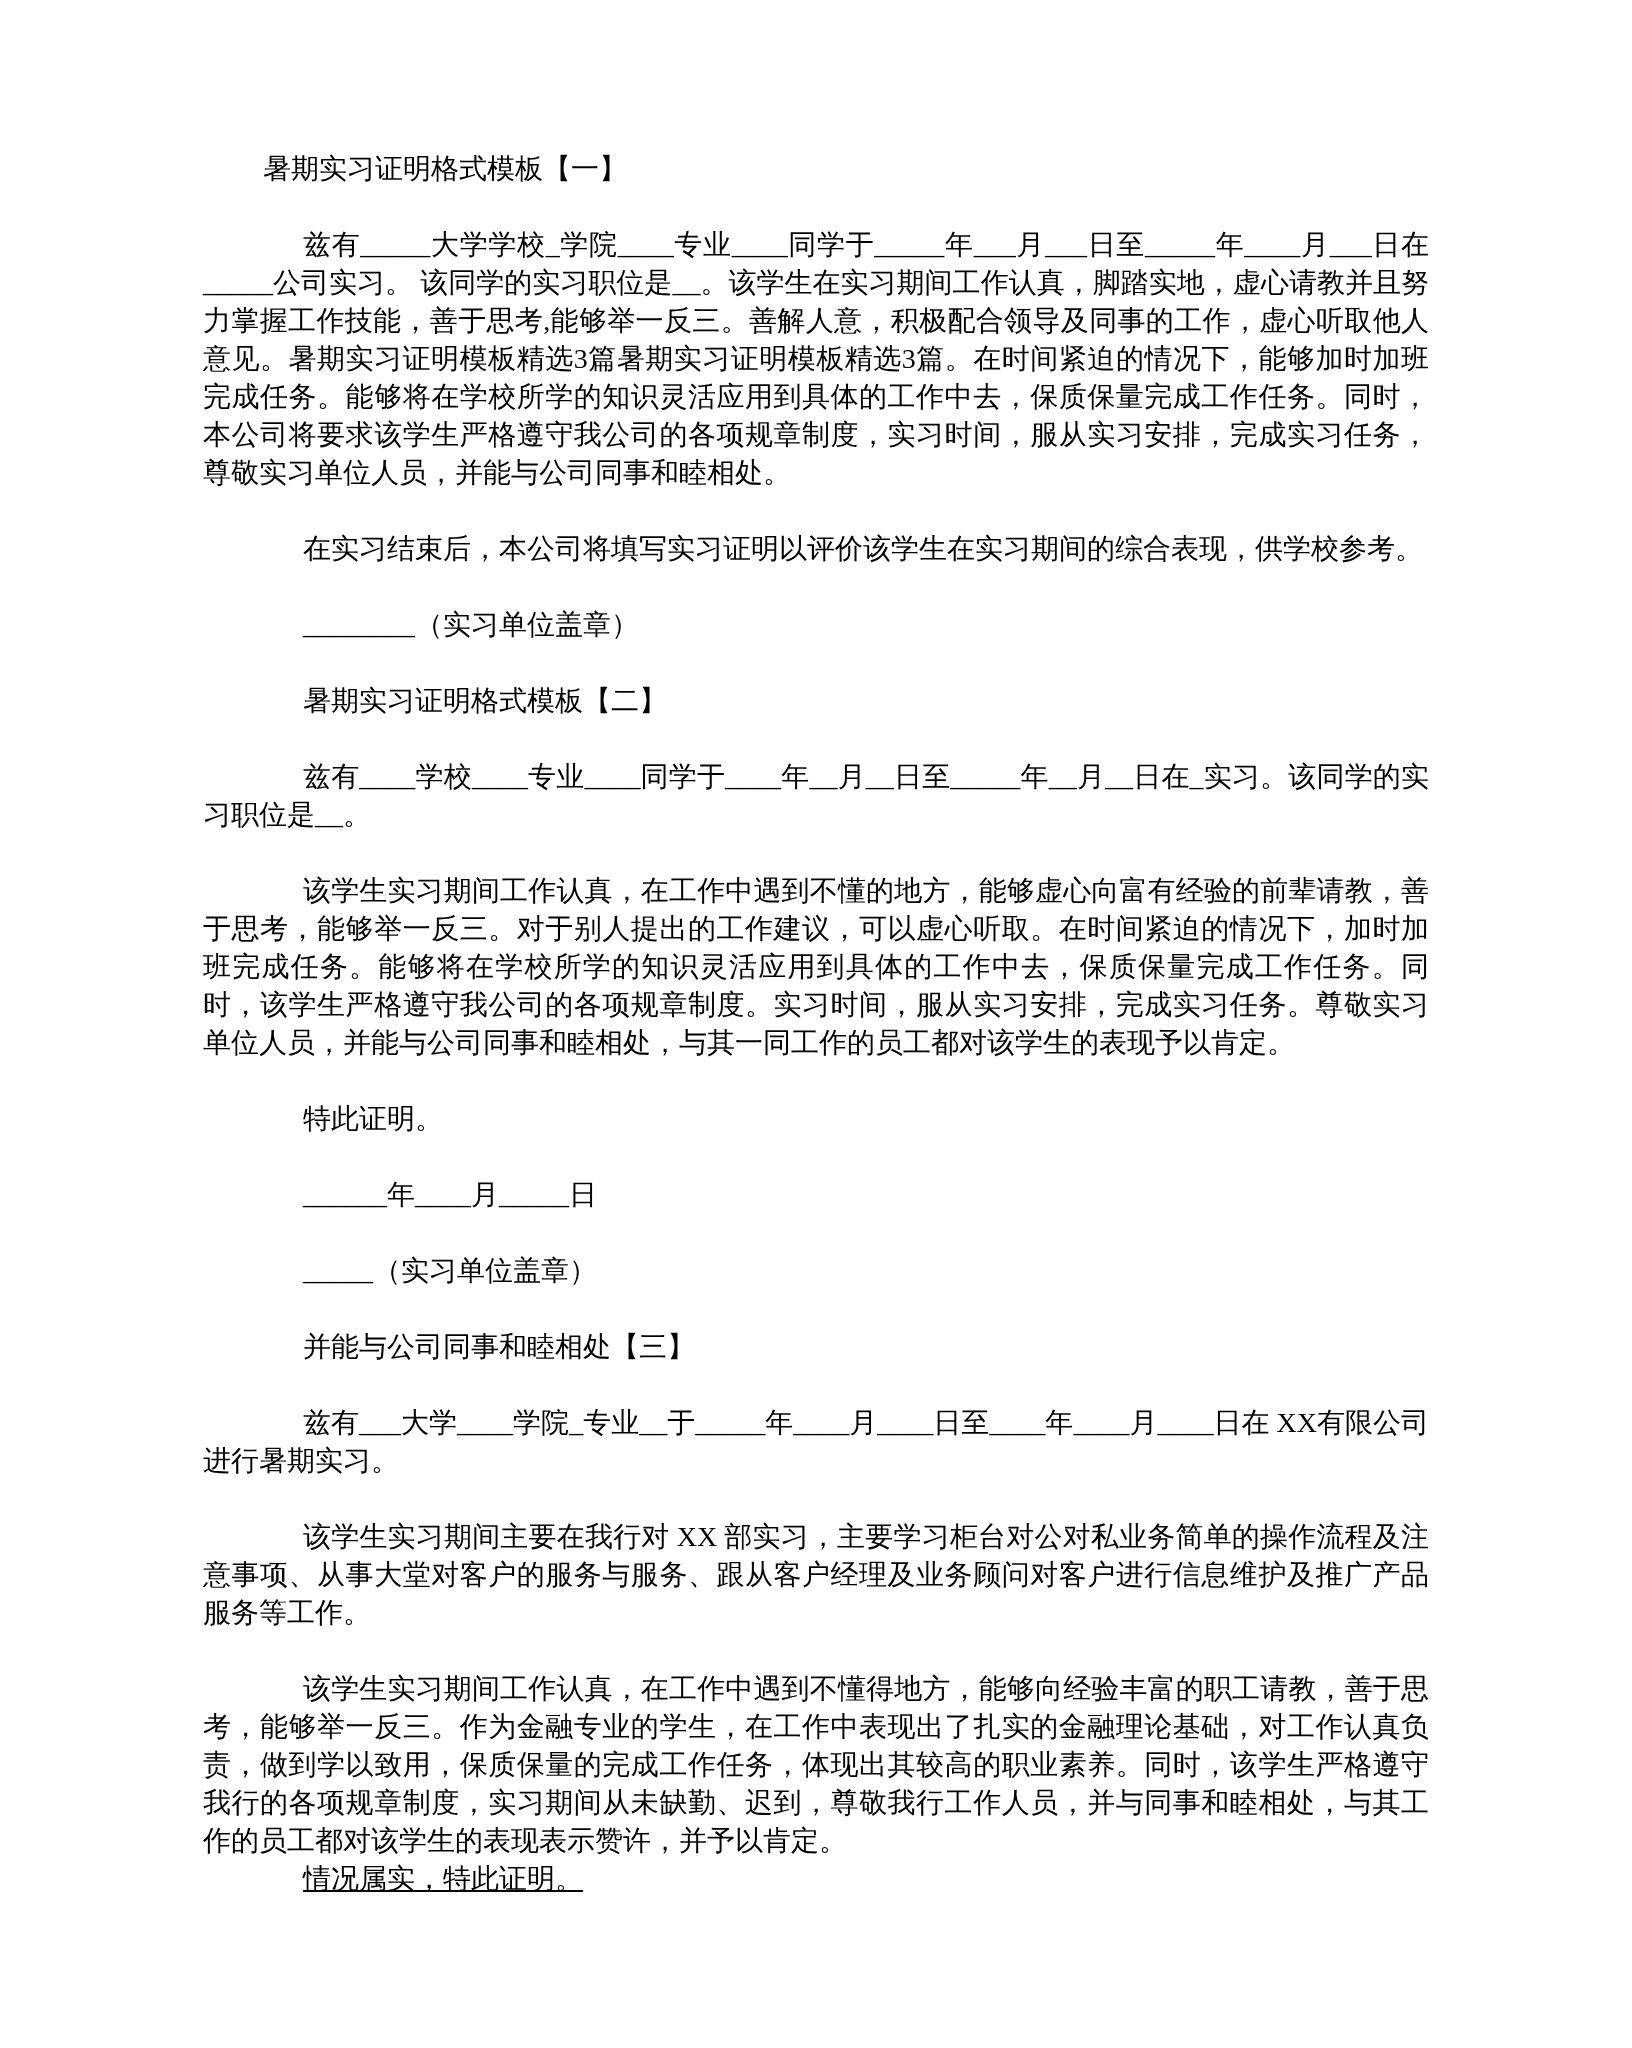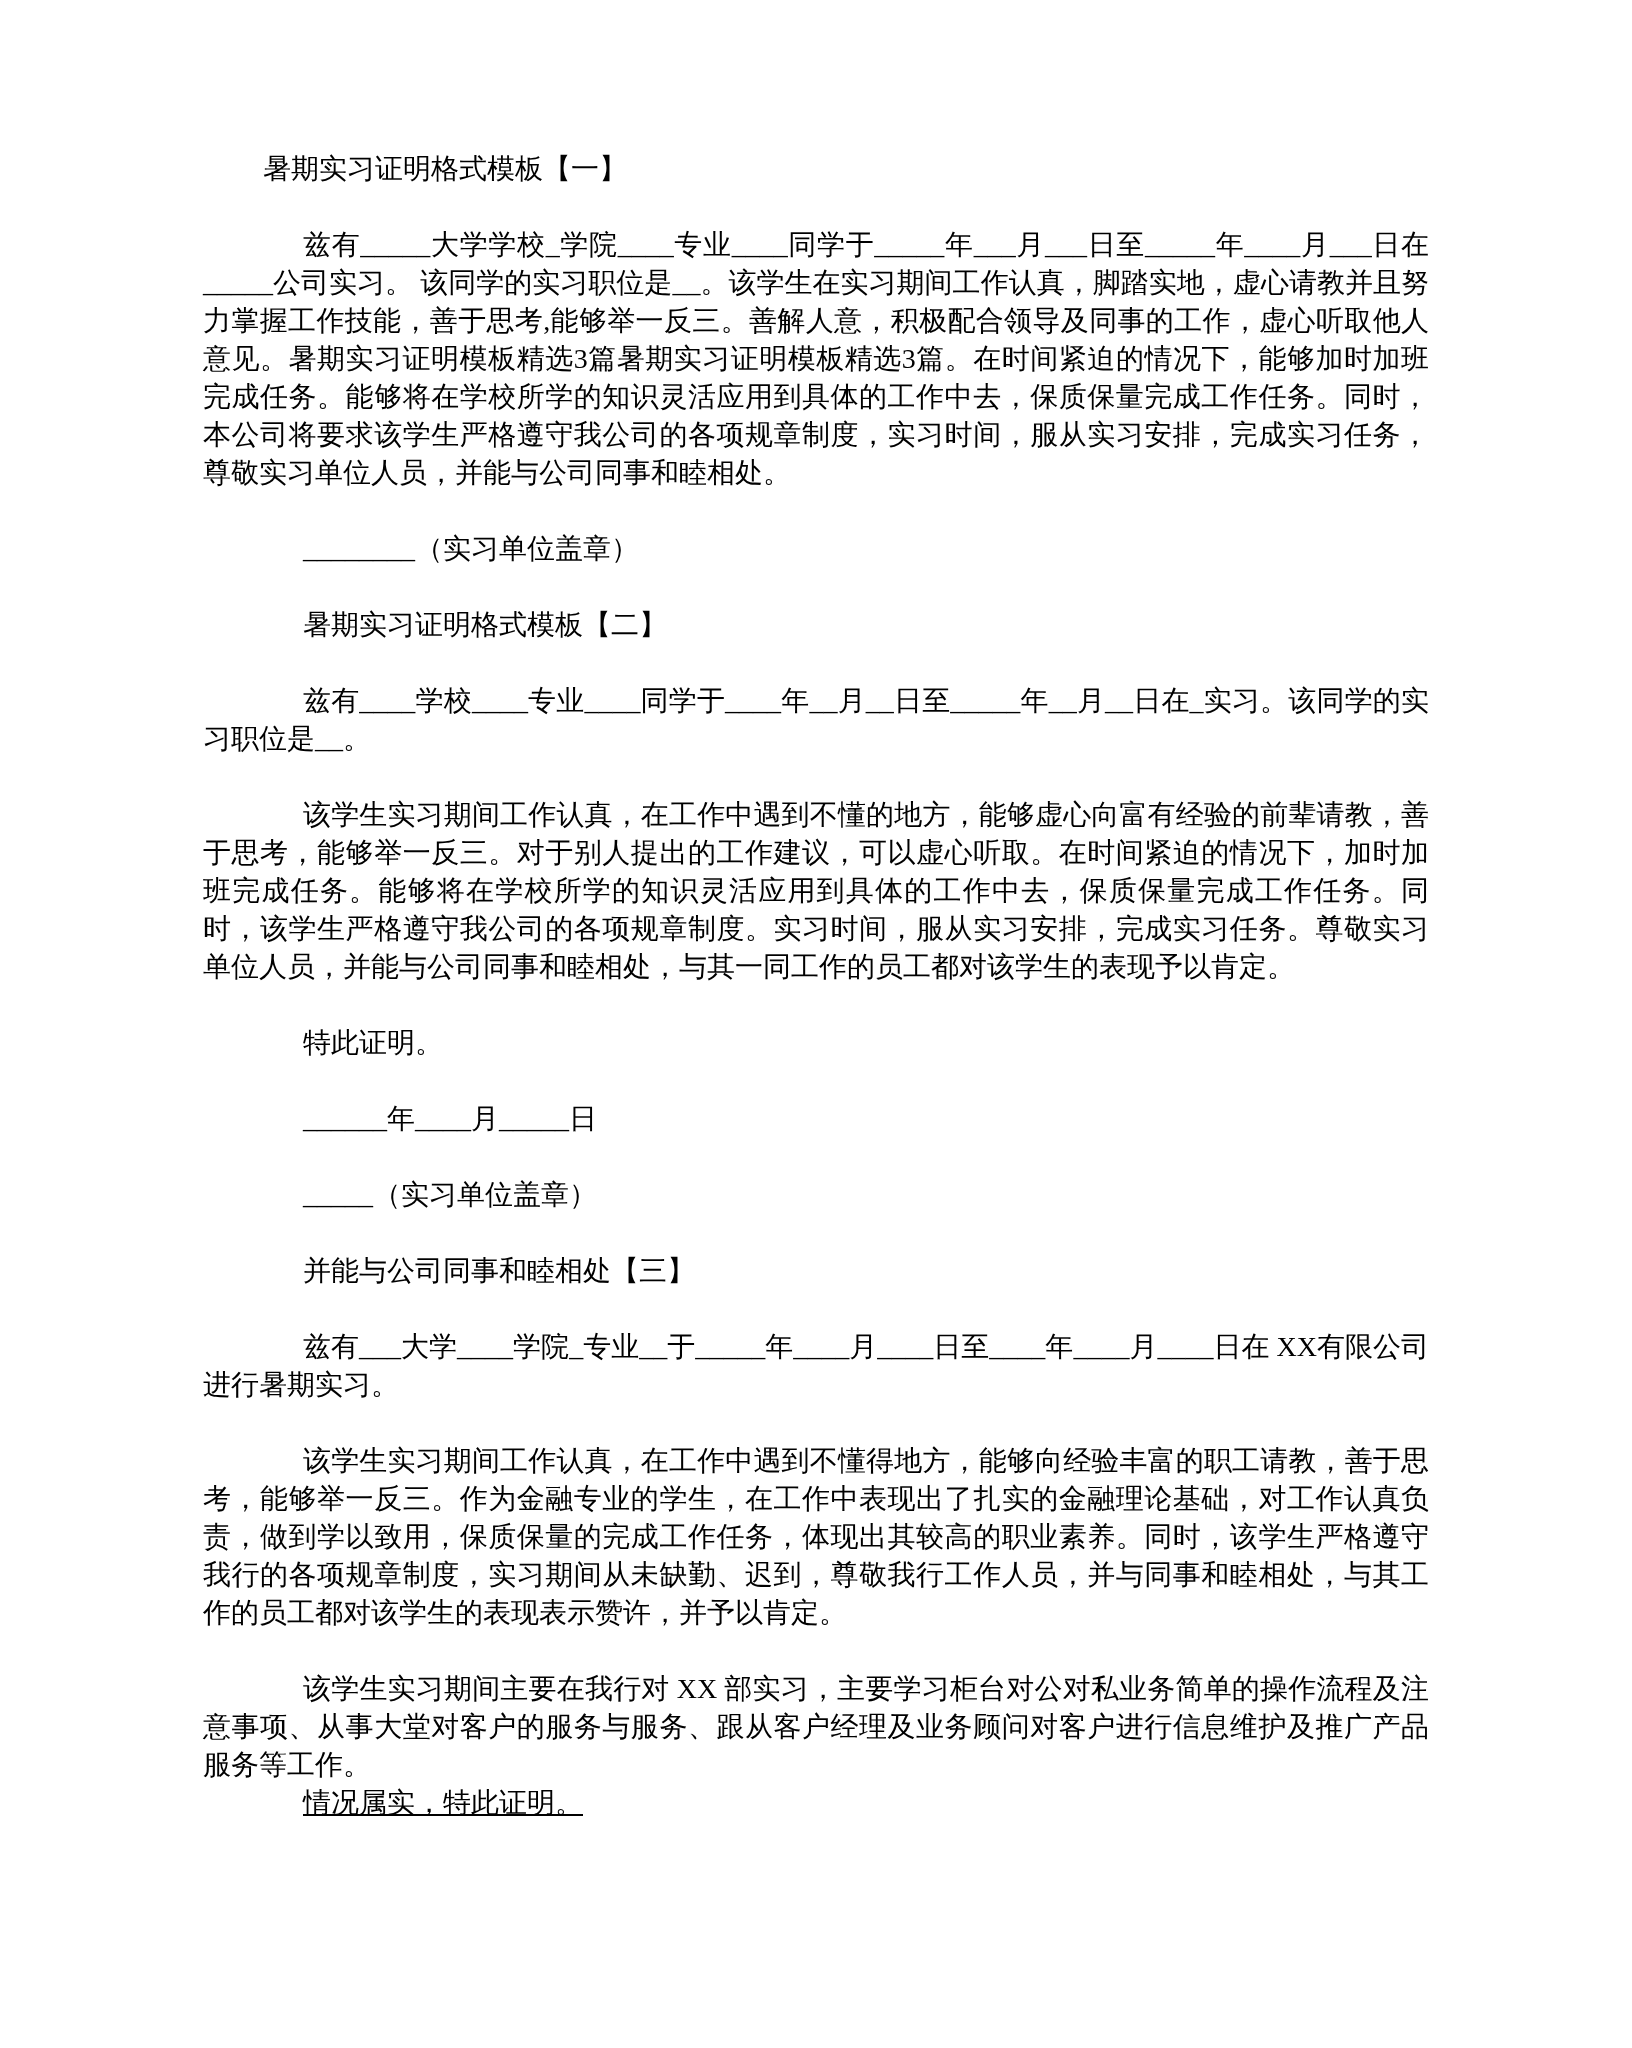--- a/index.html
+++ b/index.html
@@ -36,33 +36,34 @@
   .follow     { margin-top: -38px !important; text-decoration: underline; }
 </style>
 </head>
 <body>
 
 <div class="page">
 
   <section>
     <p class="heading indent-sm">暑期实习证明格式模板【一】</p>
     <p class="indent-lg">兹有_____大学学校_学院____专业____同学于_____年___月___日至_____年____月___日在 _____公司实习。 该同学的实习职位是__。该学生在实习期间工作认真，脚踏实地，虚心请教并且努力掌握工作技能，善于思考,能够举一反三。善解人意，积极配合领导及同事的工作，虚心听取他人意见。暑期实习证明模板精选3篇暑期实习证明模板精选3篇。在时间紧迫的情况下，能够加时加班完成任务。能够将在学校所学的知识灵活应用到具体的工作中去，保质保量完成工作任务。同时，本公司将要求该学生严格遵守我公司的各项规章制度，实习时间，服从实习安排，完成实习任务，尊敬实习单位人员，并能与公司同事和睦相处。</p>
+    <p class="indent-lg">在实习结束后，本公司将填写实习证明以评价该学生在实习期间的综合表现，供学校参考。</p>
     <p class="indent-lg standalone">________（实习单位盖章）</p>
   </section>
 
   <section>
     <p class="heading indent-lg">暑期实习证明格式模板【二】</p>
     <p class="indent-lg">兹有____学校____专业____同学于____年__月__日至_____年__月__日在_实习。该同学的实习职位是__。</p>
     <p class="indent-lg">该学生实习期间工作认真，在工作中遇到不懂的地方，能够虚心向富有经验的前辈请教，善于思考，能够举一反三。对于别人提出的工作建议，可以虚心听取。在时间紧迫的情况下，加时加班完成任务。能够将在学校所学的知识灵活应用到具体的工作中去，保质保量完成工作任务。同时，该学生严格遵守我公司的各项规章制度。实习时间，服从实习安排，完成实习任务。尊敬实习单位人员，并能与公司同事和睦相处，与其一同工作的员工都对该学生的表现予以肯定。</p>
     <p class="indent-lg standalone">特此证明。</p>
     <p class="indent-lg standalone">______年____月_____日</p>
     <p class="indent-lg standalone">_____（实习单位盖章）</p>
   </section>
 
   <section>
     <p class="heading indent-lg">并能与公司同事和睦相处【三】</p>
     <p class="indent-lg">兹有___大学____学院_专业__于_____年____月____日至____年____月____日在 XX有限公司进行暑期实习。</p>
+    <p class="indent-lg">该学生实习期间主要在我行对 XX 部实习，主要学习柜台对公对私业务简单的操作流程及注意事项、从事大堂对客户的服务与服务、跟从客户经理及业务顾问对客户进行信息维护及推广产品服务等工作。</p>
     <p class="indent-lg">该学生实习期间工作认真，在工作中遇到不懂得地方，能够向经验丰富的职工请教，善于思考，能够举一反三。作为金融专业的学生，在工作中表现出了扎实的金融理论基础，对工作认真负责，做到学以致用，保质保量的完成工作任务，体现出其较高的职业素养。同时，该学生严格遵守我行的各项规章制度，实习期间从未缺勤、迟到，尊敬我行工作人员，并与同事和睦相处，与其工作的员工都对该学生的表现表示赞许，并予以肯定。</p>
-    <p class="indent-lg">该学生实习期间主要在我行对 XX 部实习，主要学习柜台对公对私业务简单的操作流程及注意事项、从事大堂对客户的服务与服务、跟从客户经理及业务顾问对客户进行信息维护及推广产品服务等工作。</p>
     <p class="indent-lg standalone follow">情况属实，特此证明。</p>
   </section>
 
 </div>
 
 </body></html>

